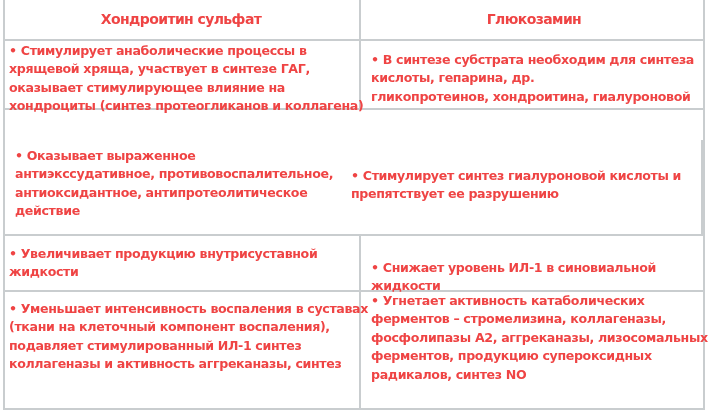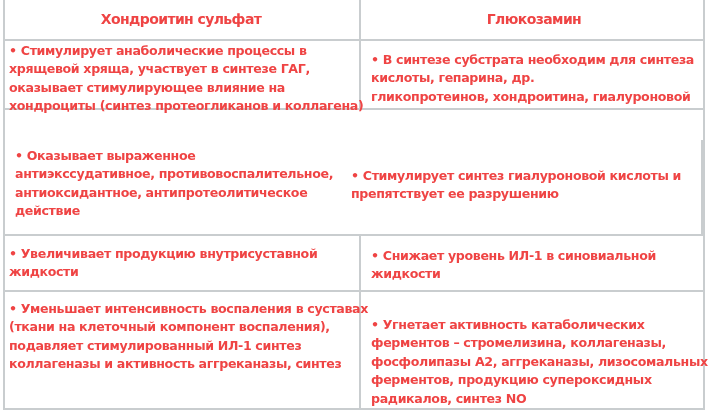--- a/index.html
+++ b/index.html
@@ -96,34 +96,34 @@
       <span class="line">• Стимулирует синтез гиалуроновой кислоты и</span>
       <span class="line">препятствует ее разрушению</span>
     </div>
   </div>
 
   <div class="row" style="top:236px; height:56px;">
     <div class="cell left" style="padding-top:9px;">
       <span class="line">• Увеличивает продукцию внутрисуставной</span>
       <span class="line">жидкости</span>
     </div>
-    <div class="cell right" style="padding-top:11px;">
+    <div class="cell right" style="padding-top:3px;margin-top:20px;">
       <span class="line">• Снижает уровень ИЛ-1 в синовиальной</span>
       <span class="line">жидкости</span>
     </div>
   </div>
 
   <div class="row" style="top:292px; height:118px;">
     <div class="cell left" style="padding-top:8px;">
       <span class="line">• Уменьшает интенсивность воспаления в суставах</span>
       <span class="line">(ткани на клеточный компонент воспаления),</span>
       <span class="line">подавляет стимулированный ИЛ-1 синтез</span>
       <span class="line">коллагеназы и активность аггреканазы, синтез</span>
     </div>
-    <div class="cell right" style="padding-top:24px;">
+    <div class="cell right" style="padding-top:0;">
       <span class="line">• Угнетает активность катаболических</span>
       <span class="line">ферментов – стромелизина, коллагеназы,</span>
       <span class="line">фосфолипазы А2, аггреканазы, лизосомальных</span>
       <span class="line">ферментов, продукцию супероксидных</span>
       <span class="line">радикалов, синтез NO</span>
     </div>
   </div>
 
 </div>
 

